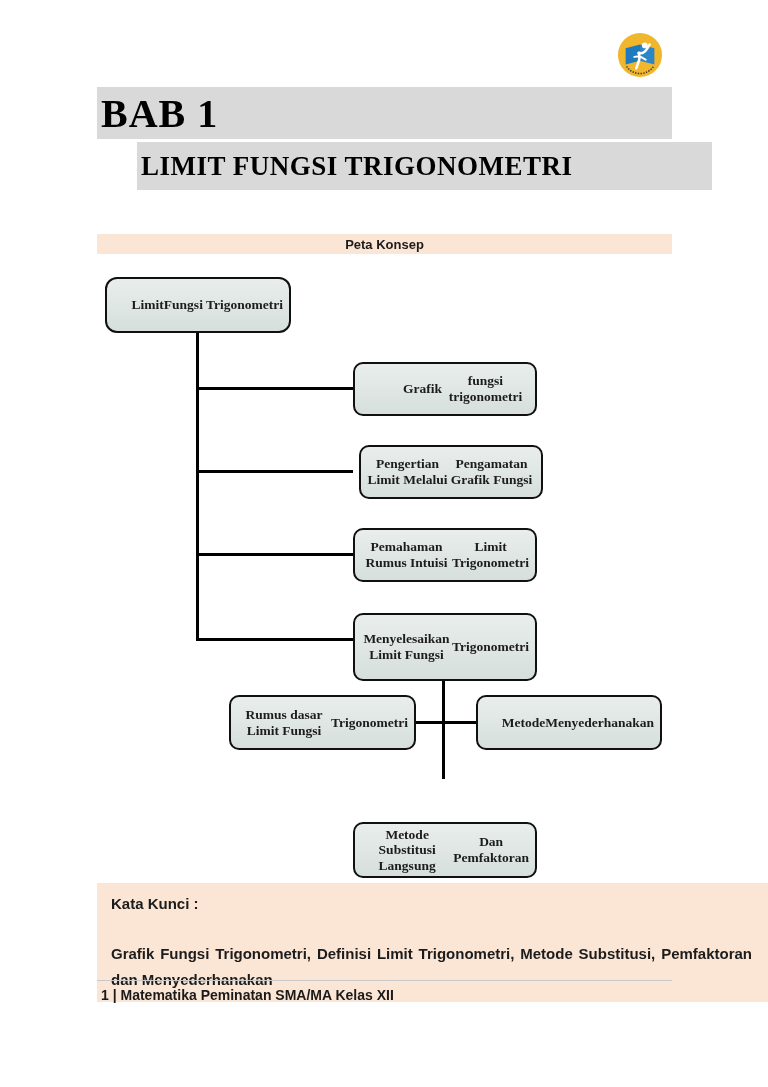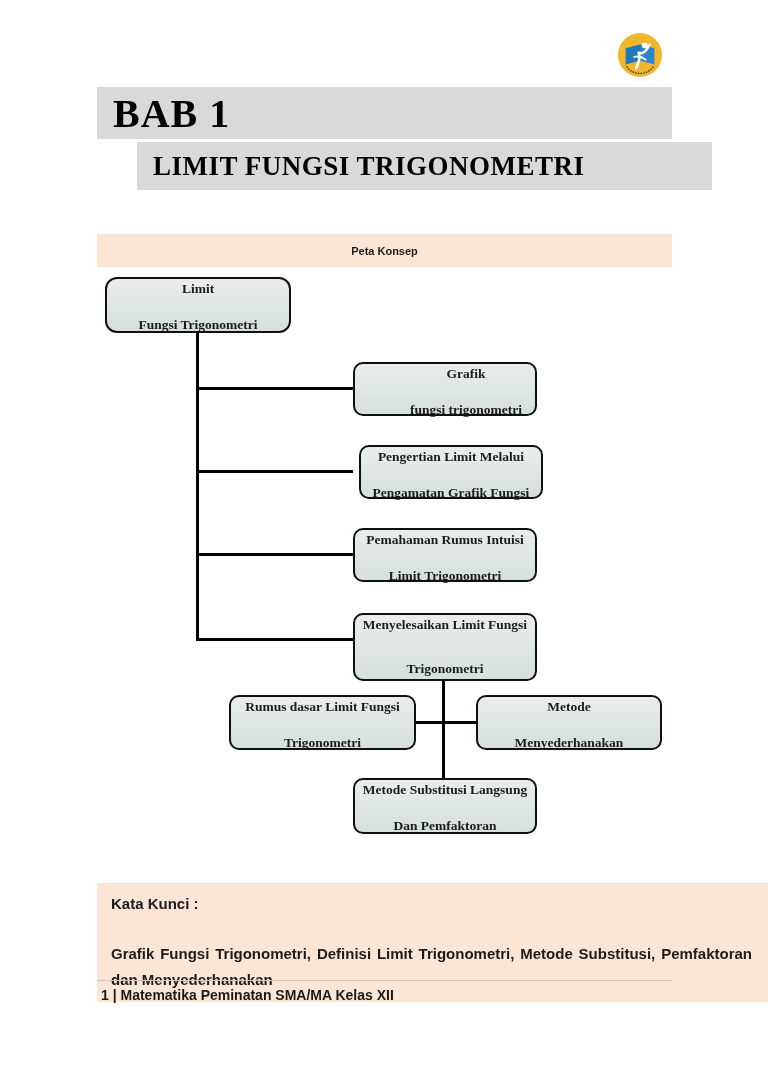--- a/index.html
+++ b/index.html
@@ -16,48 +16,48 @@
   html,body{background:#ffffff;}
   .page{
     position:relative;width:768px;height:1087px;background:#ffffff;
     font-family:"Liberation Sans",sans-serif;overflow:hidden;
   }
   
   .logo{position:absolute;left:617px;top:32px;width:46px;height:46px;}
   
   .hdr-box{
     position:absolute;left:97px;width:575px;background:var(--header-bg);
-    display:flex;align-items:center;padding-left:16px;
+    display:flex;align-items:center;padding-left:4px;
     font-family:"Liberation Serif",serif;font-weight:bold;color:#000;
   }
   .hdr-chapter{top:87px;height:52px;font-size:40px;letter-spacing:1px;}
   .hdr-title{top:142px;height:48px;font-size:27px;letter-spacing:0.5px;margin-left:40px;}
   
   .peta-bar{
-    position:absolute;left:97px;top:234px;width:575px;height:33px;
+    position:absolute;left:97px;top:234px;width:575px;height:20px;
     background:var(--accent-bar-bg);display:flex;align-items:center;justify-content:center;
-    font-size:11px;font-weight:bold;color:var(--text-dark);
+    font-size:13px;font-weight:bold;color:var(--text-dark);
   }
   
   .dbox{
     position:absolute;border:2px solid var(--box-border);border-radius:10px;
     background:linear-gradient(180deg,var(--box-fill-top) 0%,var(--box-fill-bottom) 100%);
-    display:flex;flex-direction:column;align-items:center;justify-content:space-between;
-    row-gap:20px;text-align:center;
+    display:flex;flex-direction:row;align-items:center;justify-content:flex-end;
+    row-gap:7px;text-align:center;
     font-family:"Liberation Serif",serif;font-weight:bold;font-size:13.5px;color:var(--text-dark);
     line-height:1.15;padding:2px 6px;
   }
   .box-root{left:105px;top:277px;width:186px;height:56px;border-radius:12px;}
   .box-b0{left:353px;top:362px;width:184px;height:54px;padding-left:48px;}
   .box-b1{left:359px;top:445px;width:184px;height:54px;}
   .box-b2{left:353px;top:528px;width:184px;height:54px;}
   .box-b3{left:353px;top:613px;width:184px;height:68px;}
   .box-rumus{left:229px;top:695px;width:187px;height:55px;}
   .box-metode{left:476px;top:695px;width:186px;height:55px;}
-  .box-subst{left:353px;top:778px;width:184px;height:56px;}
+  .box-subst{left:353px;top:822px;width:184px;height:56px;}
   
   .line{position:absolute;background:#000;}
   .trunk{left:196px;top:333px;width:3px;height:308px;}
   .br{height:3px;left:197px;width:156px;}
   .br0{top:387px;} .br1{top:470px;} .br2{top:553px;} .br3{top:638px;}
   .stem2{left:442px;top:667px;width:3px;height:112px;}
   .hconn{left:416px;top:721px;width:60px;height:3px;}
   
   .kata-kunci{
     position:absolute;left:97px;top:883px;width:681px;

